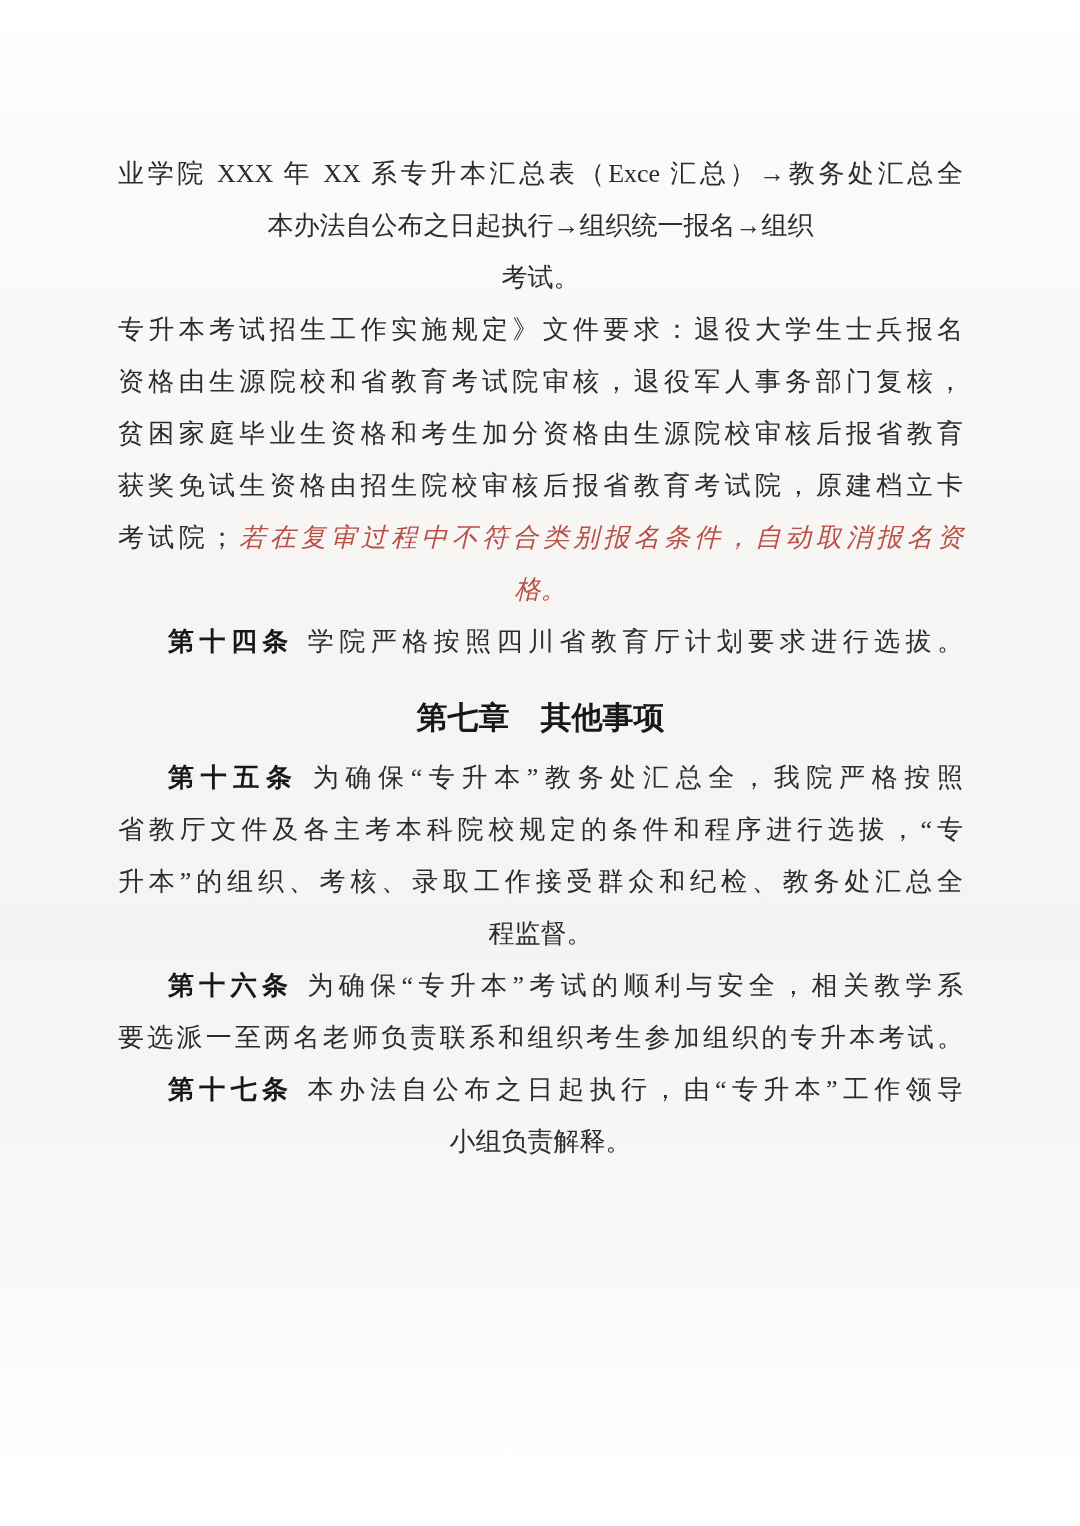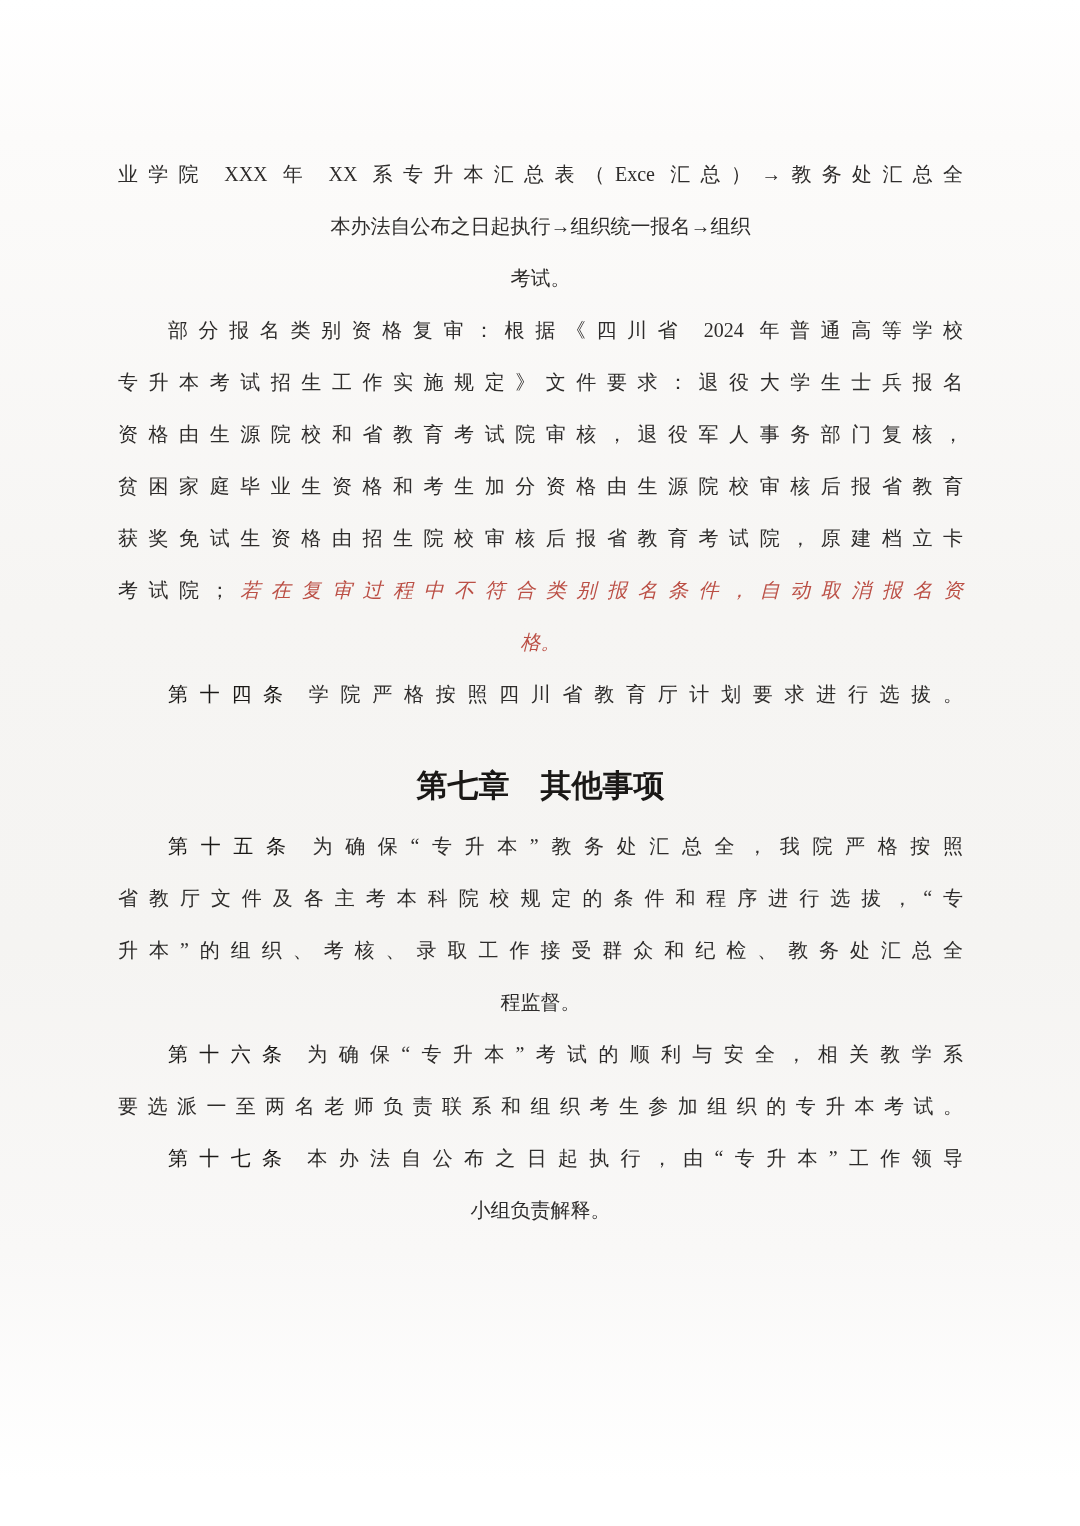--- a/index.html
+++ b/index.html
@@ -16,65 +16,64 @@
       #ffffff 0%, #fcfbfa 9%, #f6f5f3 40%, #f5f4f2 62%, #f9f8f7 82%, #ffffff 97%);
     font-family: "Liberation Serif", "DejaVu Serif", serif;
   }
   .content {
     position: absolute;
     left: 118px;
     top: 148px;
     width: 845px;
   }
   .line {
-    font-size: 20px;
+    font-size: 26px;
     line-height: 52px;
     color: var(--body-color, #2e2c2b);
     word-break: keep-all;
   }
   .align-justify {
     text-align: justify;
     text-align-last: justify;
     text-justify: inter-character;
   }
   .align-center {
     text-align: center;
     text-align-last: center;
   }
   .align-left {
     text-align: center;
   }
   .indent { text-indent: 50px; }
   .seg-normal { color: inherit; }
   .seg-bold {
-    font-weight: normal;
+    font-weight: bold;
     color: var(--bold-color, #1a1816);
     margin-right: 14px;
     margin-top: 24px;
   }
   .seg-red { color: var(--red-color, #bb4f45); font-style: italic; }
   .line.heading {
     font-family: "Liberation Sans", "DejaVu Sans", sans-serif;
     font-weight: bold;
     font-size: 31px;
     color: var(--bold-color, #1a1816);
-    margin-top: 40px;
+    margin-top: 24px;
     margin-bottom: 8px;
     text-align: right;
   }
 </style>
 </head>
 <body>
 
 <div class="page">
   <div class="content">
       <div class="line align-justify"><span class="seg-normal">业学院 XXX 年 XX 系专升本汇总表（Exce 汇总）→教务处汇总全</span></div>
       <div class="line align-center"><span class="seg-normal">本办法自公布之日起执行→组织统一报名→组织</span></div>
       <div class="line align-left"><span class="seg-normal">考试。</span></div>
-      <div class="line align-justify indent"><span class="seg-normal">部分报名类别资格复审：根据《四川省 2024 年普通高等学校</span></div>
       <div class="line align-justify"><span class="seg-normal">专升本考试招生工作实施规定》文件要求：退役大学生士兵报名</span></div>
       <div class="line align-justify"><span class="seg-normal">资格由生源院校和省教育考试院审核，退役军人事务部门复核，</span></div>
       <div class="line align-justify"><span class="seg-normal">贫困家庭毕业生资格和考生加分资格由生源院校审核后报省教育</span></div>
       <div class="line align-justify"><span class="seg-normal">获奖免试生资格由招生院校审核后报省教育考试院，原建档立卡</span></div>
       <div class="line align-justify"><span class="seg-normal">考试院；</span><span class="seg-red">若在复审过程中不符合类别报名条件，自动取消报名资</span></div>
       <div class="line align-left"><span class="seg-red">格。</span></div>
       <div class="line align-justify indent"><span class="seg-bold">第十四条</span><span class="seg-normal">学院严格按照四川省教育厅计划要求进行选拔。</span></div>
       <div class="line align-center heading"><span class="seg-normal">第七章　其他事项</span></div>
       <div class="line align-justify indent"><span class="seg-bold">第十五条</span><span class="seg-normal">为确保“专升本”教务处汇总全，我院严格按照</span></div>
       <div class="line align-justify"><span class="seg-normal">省教厅文件及各主考本科院校规定的条件和程序进行选拔，“专</span></div>

